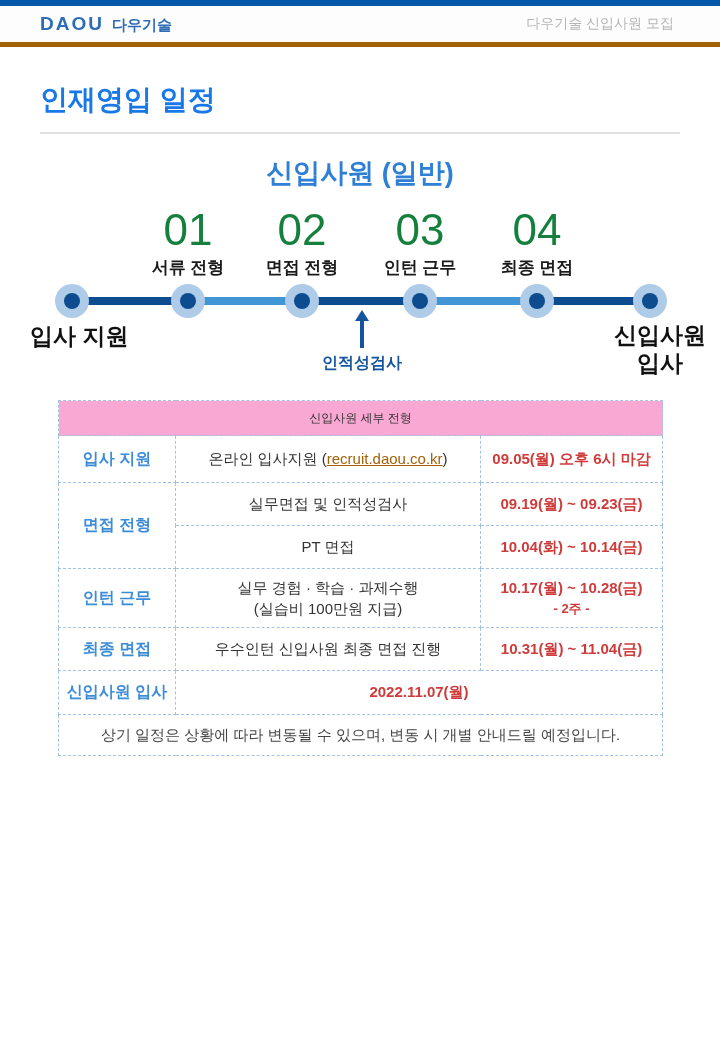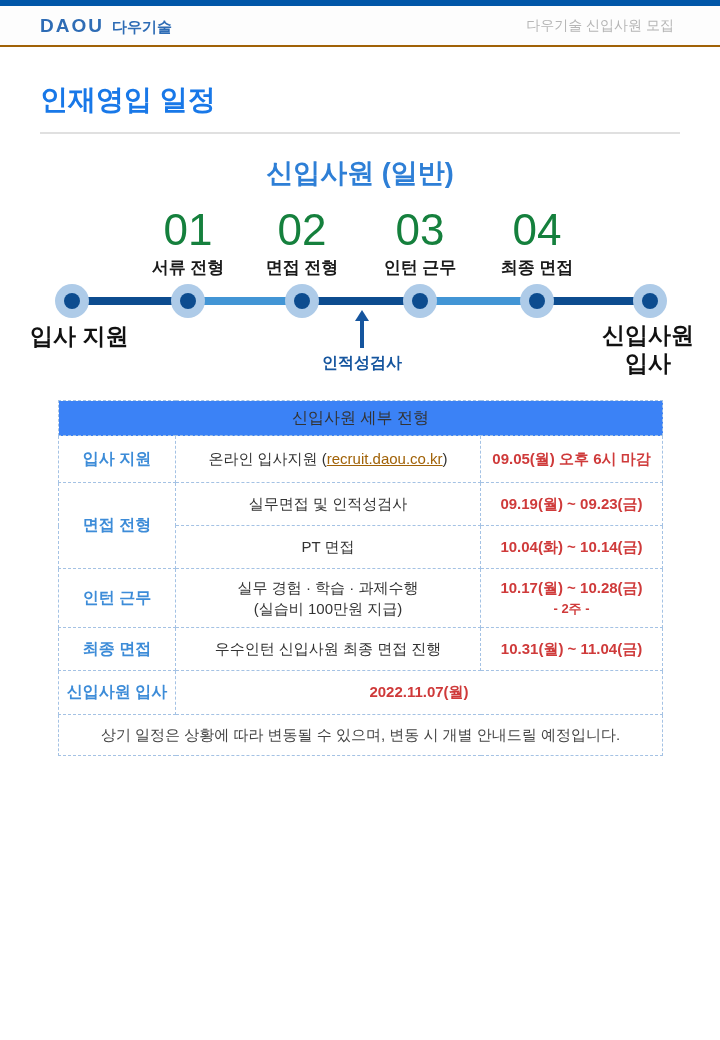--- a/index.html
+++ b/index.html
@@ -2,21 +2,21 @@
 <html><head>
 <meta charset="utf-8">
 <style>
   html,body{margin:0;padding:0;}
   body{
     width:720px;height:1040px;background:#ffffff;position:relative;overflow:hidden;
     font-family:"Liberation Sans","DejaVu Sans",sans-serif;color:#222;
   }
   .topbar{height:6px;background:#0157a8;}
   .header{
-    height:41px;background:#fdfdfd;border-bottom:2px solid #a16207;box-sizing:border-box;
+    height:41px;background:#fdfdfd;border-bottom:5px solid #a16207;box-sizing:border-box;
     display:flex;align-items:center;justify-content:space-between;padding:0 46px 0 40px;
   }
   .logo{display:flex;align-items:baseline;gap:8px;color:#2e6cb5;cursor:pointer;}
   .logo-mark{font-size:19px;font-weight:700;letter-spacing:2px;}
   .logo-text{font-size:15px;font-weight:700;}
   .header-right{font-size:14px;color:#b5b5b5;}
   .content{padding:0 40px;}
   .page-title{margin-top:34px;font-size:28px;font-weight:700;color:#1878e8;}
   .rule{margin-top:13px;height:2px;background:#e0e0e0;}
   .section-heading{margin-top:24px;text-align:center;font-size:27px;font-weight:700;color:#2e7fd6;line-height:31px;}
@@ -25,31 +25,31 @@
   .timeline{position:relative;height:186px;margin-top:18px;width:720px;}
   .tl-step{position:absolute;top:0;width:120px;text-align:center;}
   .tl-num{font-size:44px;line-height:46px;color:#15803d;}
   .tl-label{margin-top:3px;font-size:17px;font-weight:700;color:#1a1a1a;}
   .tl-seg{position:absolute;top:90px;height:8px;}
   .seg-dark{background:#0d4c8f;}
   .seg-light{background:#4295d5;}
   .tl-halo{position:absolute;top:77px;width:34px;height:34px;border-radius:50%;background:#aecbe8;}
   .tl-dot{position:absolute;top:86px;width:16px;height:16px;border-radius:50%;background:#0d4c8f;}
   .tl-start{position:absolute;left:30px;top:114px;font-size:23px;font-weight:700;color:#111;}
-  .tl-end{position:absolute;right:22px;top:114px;width:100px;text-align:center;font-size:23px;font-weight:700;color:#111;line-height:28px;}
+  .tl-end{position:absolute;right:10px;top:114px;width:100px;text-align:center;font-size:23px;font-weight:700;color:#111;line-height:28px;}
   .arrow-head{position:absolute;left:355px;top:103px;width:0;height:0;
     border-left:7px solid transparent;border-right:7px solid transparent;border-bottom:11px solid #15559e;}
   .arrow-stem{position:absolute;left:360px;top:112px;width:4px;height:29px;background:#15559e;}
   .tl-annotation{position:absolute;left:302px;top:146px;width:120px;text-align:center;font-size:16px;font-weight:700;color:#15559e;}
 
   
   .table-wrap{margin:7px 0 0 58px;}
   table.schedule{width:604px;border-collapse:collapse;table-layout:fixed;}
   table.schedule td{border:1px dashed #a4c2e4;text-align:center;vertical-align:middle;padding:2px 4px;box-sizing:border-box;}
-  .thead-cell{background:#3b82f6;font-size:16px;color:#333;height:35px;}
+  .thead-cell{background:#f9a8d4;font-size:12px;color:#333;height:35px;}
   .stage{color:#3d8cd8;font-size:16px;font-weight:700;}
   .detail{font-size:15px;color:#333;}
   .date{color:#cf3a3a;font-size:15px;font-weight:700;}
   .date-sub{font-size:13px;color:#cf3a3a;font-weight:700;margin-top:2px;}
   .link{color:#a16207;text-decoration:underline;cursor:pointer;}
   .r1 td{height:47px;} .r2 td{height:43px;} .r3 td{height:43px;}
   .r4 td{height:59px;} .r5 td{height:43px;} .r6 td{height:44px;}
   .note-cell{font-size:15px;color:#444;height:41px;}
   .two-line{line-height:21px;}
 </style>

